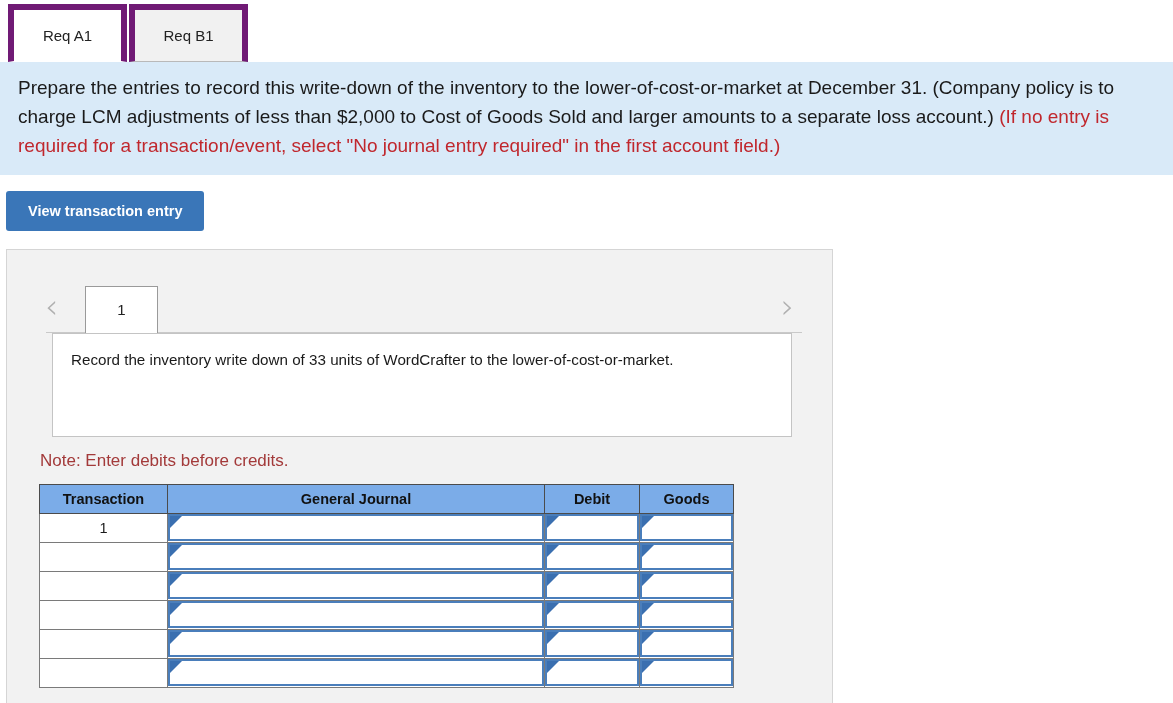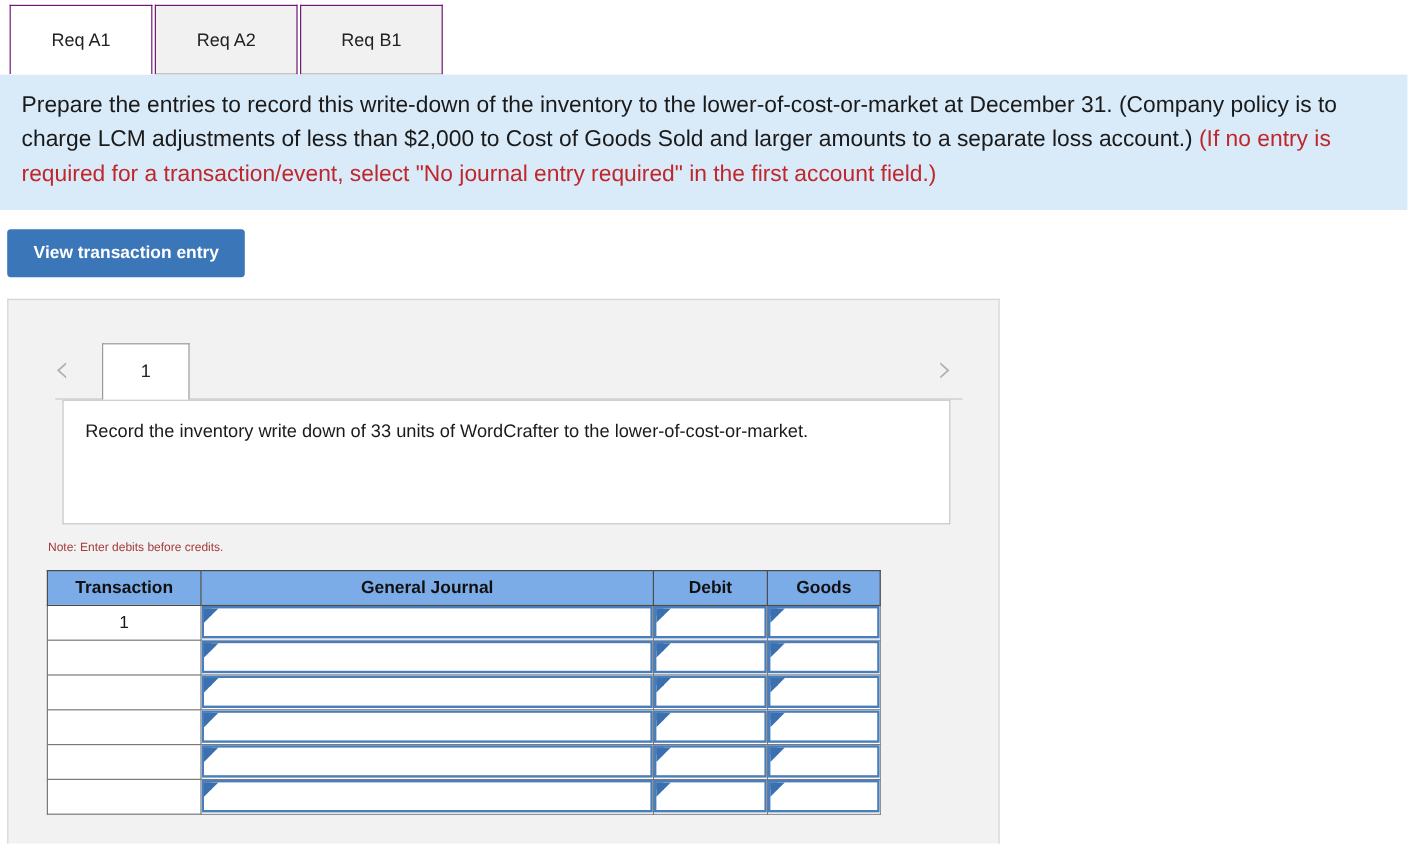--- a/index.html
+++ b/index.html
@@ -20,21 +20,21 @@
     background: #ffffff;
     display: flex;
     align-items: stretch;
     padding-left: 8px;
     padding-top: 4px;
   }
   .tab {
     width: 119px;
     margin-right: 2px;
     background: #f1f1f1;
-    border: 1px solid #701a75;
+    border: 6px solid #701a75;
     border-bottom: 1px solid #b9b9b9;
     display: flex;
     align-items: center;
     justify-content: center;
     font-size: 15px;
     color: #222222;
     cursor: pointer;
     position: relative;
     top: 0;
   }
@@ -142,21 +142,21 @@
     background: #ffffff;
     border: 1px solid #c4c4c4;
     padding: 15px 18px;
     font-size: 15.2px;
     line-height: 1.45;
     color: #1a1a1a;
   }
 
   .note {
     margin: 14px 0 0 33px;
-    font-size: 10px;
+    font-size: 17px;
     color: #a33a3a;
   }
 
   
   .jtable {
     margin: 13px 0 0 32px;
     width: 694px;
     border-collapse: collapse;
     table-layout: fixed;
   }
@@ -217,23 +217,20 @@
   }
 </style>
 </head>
 <body>
 
 <div class="tab-strip">
   <div class="tab active">
     <span>Req A1</span>
   </div>
   <div class="tab">
-    <span>Req A2</span>
-  </div>
-  <div class="tab">
     <span>Req B1</span>
   </div>
 </div>
 
 <div class="instruction-panel">
   <span>Prepare the entries to record this write-down of the inventory to the lower-of-cost-or-market at December 31. (Company policy is to charge LCM adjustments of less than $2,000 to Cost of Goods Sold and larger amounts to a separate loss account.) </span><span class="red">(If no entry is required for a transaction/event, select "No journal entry required" in the first account field.)</span>
 </div>
 
 <div class="btn-row">
   <button class="view-btn">View transaction entry</button>

